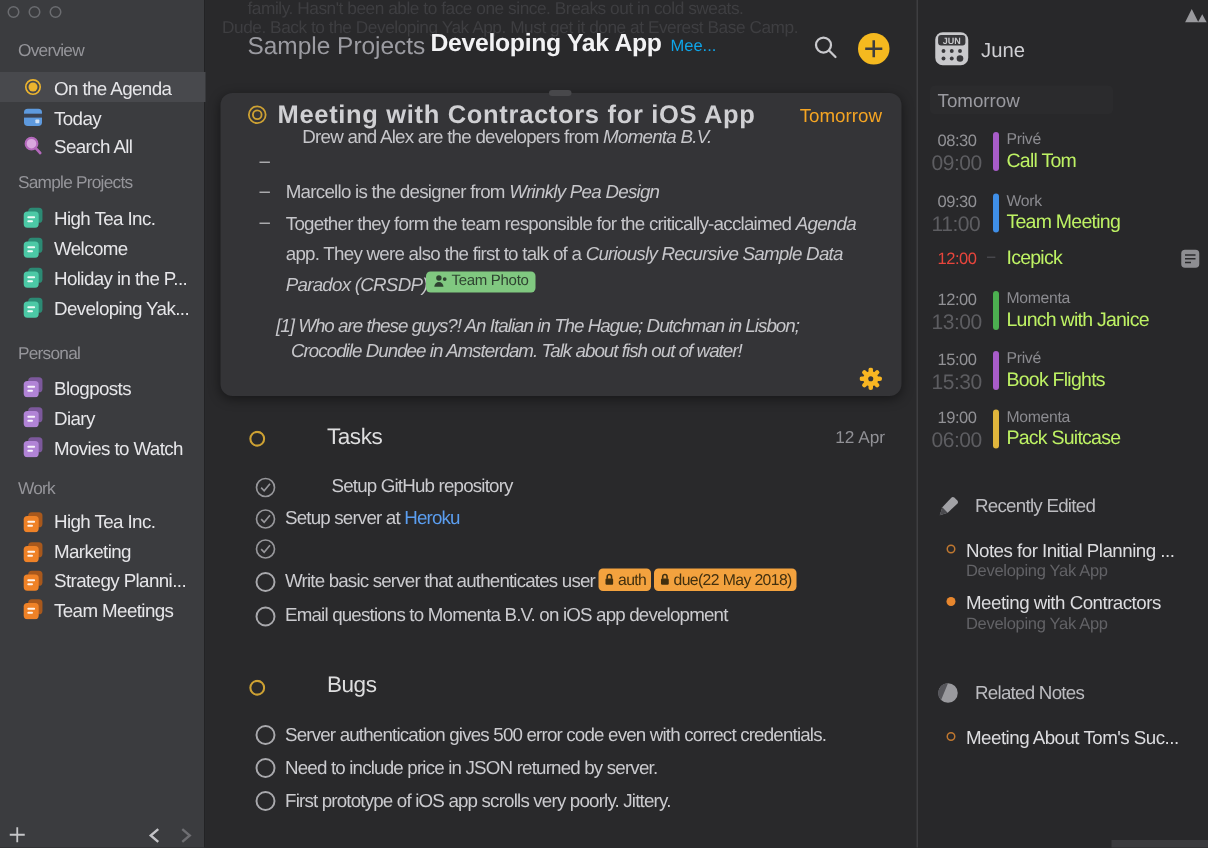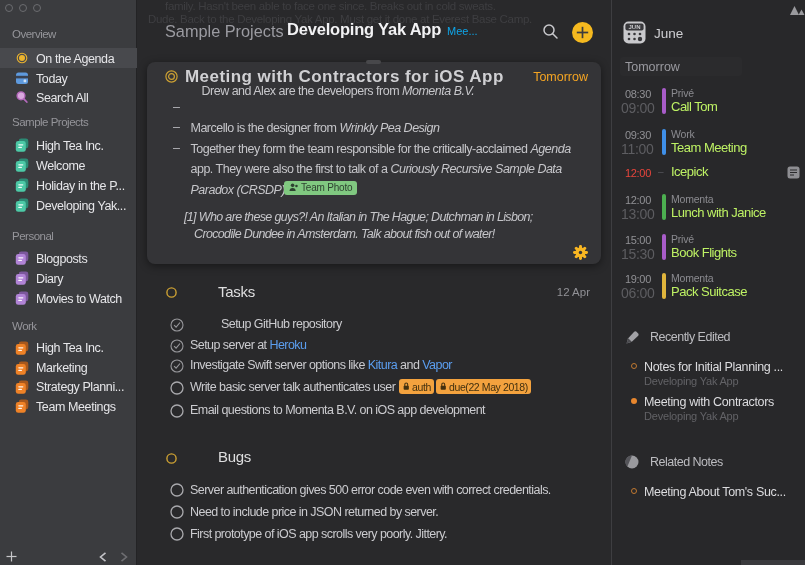--- a/index.html
+++ b/index.html
@@ -281,26 +281,25 @@
   <svg class="abs chk" style="left:32px; top:339px;" width="14" height="14" viewBox="0 0 14 14">
       <circle cx="7" cy="7" r="6" fill="none" stroke="#97979b" stroke-width="1.1"></circle>
       <path d="M4.1 7.1l2 2.1 3.9-4.7" fill="none" stroke="#97979b" stroke-width="1.1"></path>
     </svg>
   <div class="trow" style="left:52px; top:338px;">Setup server at <a>Heroku</a></div>
 
   <svg class="abs chk" style="left:32px; top:359px;" width="14" height="14" viewBox="0 0 14 14">
       <circle cx="7" cy="7" r="6" fill="none" stroke="#97979b" stroke-width="1.1"></circle>
       <path d="M4.1 7.1l2 2.1 3.9-4.7" fill="none" stroke="#97979b" stroke-width="1.1"></path>
     </svg>
-  <div class="trow" style="left:52px; top:358px;">Investigate Swift server options like <a>Kitura</a> and <a>Vapor</a></div>
 
   <svg class="abs" style="left:32px; top:381px;" width="14" height="14" viewBox="0 0 14 14">
       <circle cx="7" cy="7" r="6" fill="none" stroke="#a9a9ad" stroke-width="1.3"></circle>
     </svg>
-  <div class="trow" style="left:52px; top:380px;">Write basic server talk authenticates user</div>
+  <div class="trow" style="left:52px; top:380px;">Write basic server that authenticates user</div>
   <div class="tag-orange" style="left:261px; top:379px; white-space:nowrap;"><svg width="6.5" height="8.5" viewBox="0 0 8 10.5" style="margin-right:3px;">
         <rect x="0.8" y="4.5" width="6.4" height="5.2" rx="1" fill="#42300f"></rect>
         <path d="M2.2 4.8 V3 a1.8 1.8 0 0 1 3.6 0 V4.8" fill="none" stroke="#42300f" stroke-width="1.3"></path>
       </svg>auth</div>
   <div class="tag-orange" style="left:298px; top:379px; white-space:nowrap;"><svg width="6.5" height="8.5" viewBox="0 0 8 10.5" style="margin-right:3px;">
         <rect x="0.8" y="4.5" width="6.4" height="5.2" rx="1" fill="#42300f"></rect>
         <path d="M2.2 4.8 V3 a1.8 1.8 0 0 1 3.6 0 V4.8" fill="none" stroke="#42300f" stroke-width="1.3"></path>
       </svg>due(22 May 2018)</div>
 
   <svg class="abs" style="left:32px; top:404px;" width="14" height="14" viewBox="0 0 14 14">

